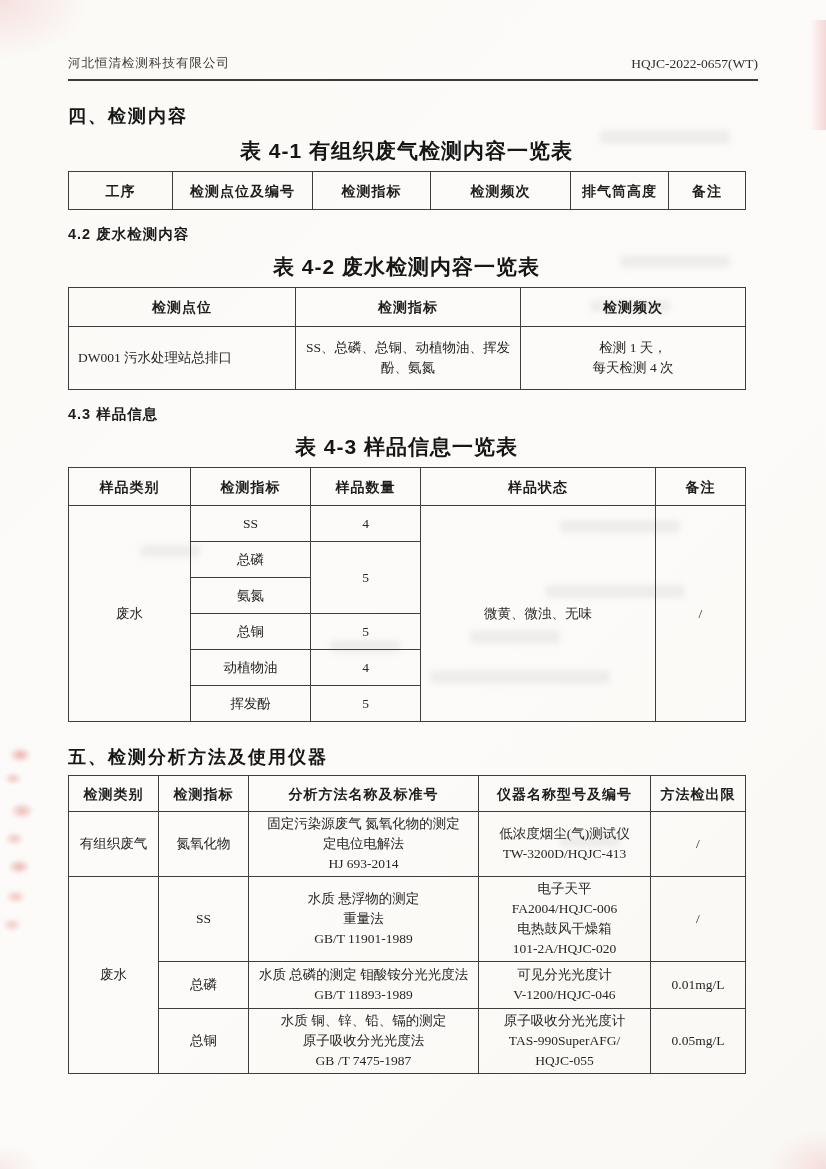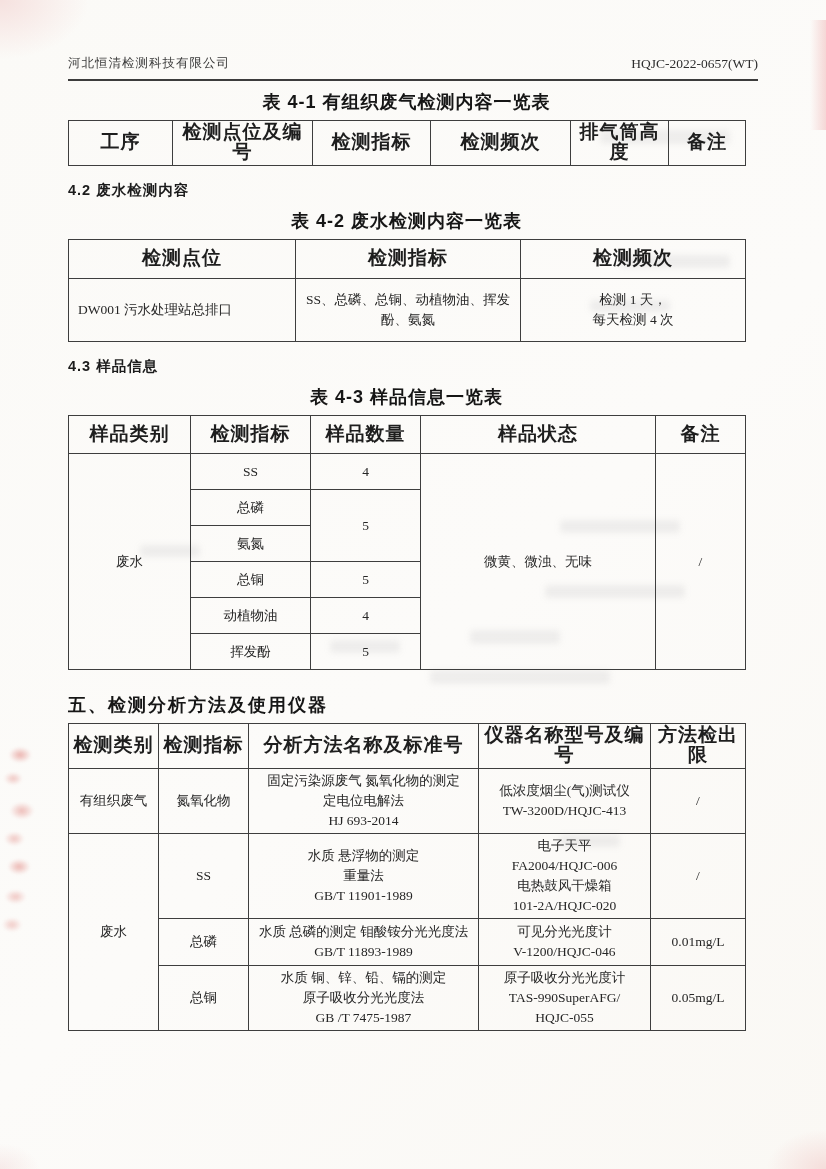--- a/index.html
+++ b/index.html
@@ -61,36 +61,36 @@
     font-weight:bold;font-size:18px;color:#161616;
     margin:23px 0 0 0;letter-spacing:2px;
   }
   h2.sub{
     font-family:"Liberation Sans","DejaVu Sans",sans-serif;
     font-weight:bold;font-size:14.5px;color:#1c1c1c;
     margin:15px 0 0 0;letter-spacing:1px;
   }
   .tcap{
     font-family:"Liberation Sans","DejaVu Sans",sans-serif;
-    font-weight:bold;font-size:18px;color:#161616;
+    font-weight:bold;font-size:21px;color:#161616;
     text-align:center;margin-top:9px;letter-spacing:1px;
   }
   table{
     width:677px;border-collapse:collapse;table-layout:fixed;
     margin-top:6px;background:transparent;
   }
   th,td{
     border:1.5px solid #3e3e3e;
     font-size:13.5px;text-align:center;vertical-align:middle;
     padding:2px 4px;color:#262626;line-height:20px;
     white-space:pre-line;
   }
   th{
-    font-family:Liberation Mono, monospace;
-    font-weight:bold;font-size:19px;color:#1e1e1e;letter-spacing:1px;
+    font-family:Liberation Sans, sans-serif;
+    font-weight:bold;font-size:14px;color:#1e1e1e;letter-spacing:1px;
   }
   .t41 th{height:33px;}
   .t41 td{height:52px;}
   .t42 th{height:34px;}
   .t42 td{height:58px;}
   .t42 td.left{text-align:left;padding-left:9px;}
   .t43 th{height:33px;}
   .t43 td{height:31px;}
   .t51 th{height:31px;}
   .t51 td.r1{height:58px;}
@@ -120,20 +120,21 @@
   <div class="smudge sm9"></div>
   <div class="smudge sm10"></div>
 
   <div class="content">
 
     <div class="header">
       <span class="company">河北恒清检测科技有限公司</span>
       <span class="doc-code">HQJC-2022-0657(WT)</span>
     </div>
 
+    <h1 class="sec">四、检测内容</h1>
     <div class="tcap">表 4-1  有组织废气检测内容一览表</div>
 
     <table class="t41">
       <colgroup>
         <col style="width:104px">
           <col style="width:140px">
           <col style="width:118px">
         <col style="width:140px">
           <col style="width:98px">
           <col style="width:77px">

